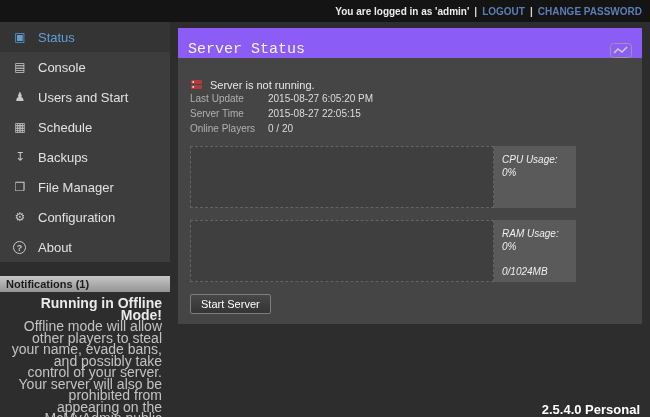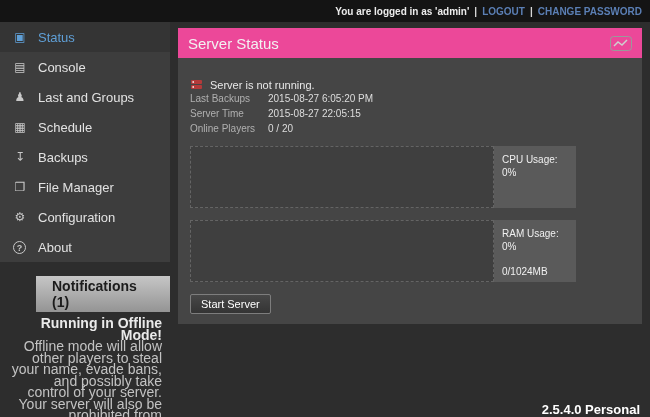--- a/index.html
+++ b/index.html
@@ -20,42 +20,42 @@
   .nav { background:#3d3d3d; }
   .nav-item { display:flex; align-items:center; height:30px; padding-left:12px; gap:10px;
               color:#e2e2e2; font-size:13px; cursor:pointer; }
   .nav-item.active { color:#5f9fd6; background:#343434; }
   .nav-icon { width:16px; text-align:center; font-size:12px; color:#c9c9c9; flex:0 0 auto; }
   .nav-item.active .nav-icon { color:#5f9fd6; }
   .nav-icon.circled { width:13px; height:13px; line-height:12px; border:1px solid #c9c9c9;
                       border-radius:50%; font-size:9px; font-weight:bold; margin-left:1px; margin-right:2px; }
 
   .notif-header { margin-top:14px; background:linear-gradient(#c6c6c6,#949494); color:#1c1c1c;
-                  font-size:14px; font-weight:bold; padding:2px 16px; cursor:pointer;margin-left:36px; }
+                  font-size:11px; font-weight:bold; padding:2px 6px; cursor:pointer; }
   .notif-body { padding:6px 8px 0 8px; font-size:14px; line-height:11.5px; color:#c3c3c3;text-align:right; }
   .notif-title { font-weight:bold; color:#eaeaea; }
 
   
   .main { flex:1; position:relative; padding:6px 8px 0 8px; }
   .panel { background:#454545; }
-  .panel-header { height:30px; background:#ec4899; display:flex; align-items:center;
-                  justify-content:space-between; padding:0 10px; }
+  .panel-header { height:30px; background:#8b5cf6; display:flex; align-items:flex-end;
+                  justify-content:space-between; padding:0 10px;font-family:Liberation Mono, monospace; }
   .panel-title { color:#f2f2f2; font-size:15px; }
   .header-icon { display:flex; align-items:center; cursor:pointer; }
   .panel-body { padding:10px; }
 
   .status-row { display:flex; justify-content:space-between; align-items:flex-start;
                 margin:0 56px 10px 2px;flex-direction:column; }
   .status-msg { display:flex; align-items:center; gap:7px; color:#e8e8e8; font-size:11px; margin-top:10px; }
   .info-table { font-size:10px; line-height:15px; }
   .info-row { display:flex; }
   .info-label { width:78px; color:#b0b0b0; }
   .info-value { color:#dddddd; }
 
-  .chart-row { display:flex; margin:0 56px 12px 2px; height:62px; }
+  .chart-row { display:flex; margin:0 56px 12px 2px; height:62px;font-style:italic; }
   .chart-area { flex:1; background:#3f3f3f; border:1px dashed #646464; }
   .chart-label { width:82px; background:#5a5a5a; color:#f0f0f0; font-size:10px;
                  padding:7px 8px; line-height:13px; }
   .ram-detail { margin-top:12px; }
 
   .start-btn { background:linear-gradient(#474747,#343434); border:1px solid #7d7d7d; color:#ffffff;
                font-size:11px; font-family:"Liberation Sans","DejaVu Sans",sans-serif;
                padding:3px 10px; border-radius:2px; cursor:pointer; margin-left:2px; }
 
   .footer-version { position:absolute; bottom:0; right:10px; color:#ffffff;
@@ -81,21 +81,21 @@
         <div class="nav-item active">
           <span class="nav-icon">▣</span>
           <span>Status</span>
         </div>
         <div class="nav-item">
           <span class="nav-icon">▤</span>
           <span>Console</span>
         </div>
         <div class="nav-item">
           <span class="nav-icon">♟</span>
-          <span>Last and Groups</span>
+          <span>Users and Start</span>
         </div>
         <div class="nav-item">
           <span class="nav-icon">▦</span>
           <span>Schedule</span>
         </div>
         <div class="nav-item">
           <span class="nav-icon">↧</span>
           <span>Backups</span>
         </div>
         <div class="nav-item">
@@ -137,21 +137,21 @@
               <svg width="13" height="13" viewBox="0 0 13 13">
                 <rect x="1" y="2" width="11" height="4" rx="1" fill="#b33a3a"></rect>
                 <rect x="1" y="7" width="11" height="4" rx="1" fill="#b33a3a"></rect>
                 <circle cx="3.2" cy="4" r="0.9" fill="#f3e2e2"></circle>
                 <circle cx="3.2" cy="9" r="0.9" fill="#f3e2e2"></circle>
               </svg>
               <span>Server is not running.</span>
             </div>
             <div class="info-table">
               <div class="info-row">
-                <span class="info-label">Last Backups</span>
+                <span class="info-label">Last Update</span>
                 <span class="info-value">2015-08-27 6:05:20 PM</span>
               </div>
               <div class="info-row">
                 <span class="info-label">Server Time</span>
                 <span class="info-value">2015-08-27 22:05:15</span>
               </div>
               <div class="info-row">
                 <span class="info-label">Online Players</span>
                 <span class="info-value">0 / 20</span>
               </div>

